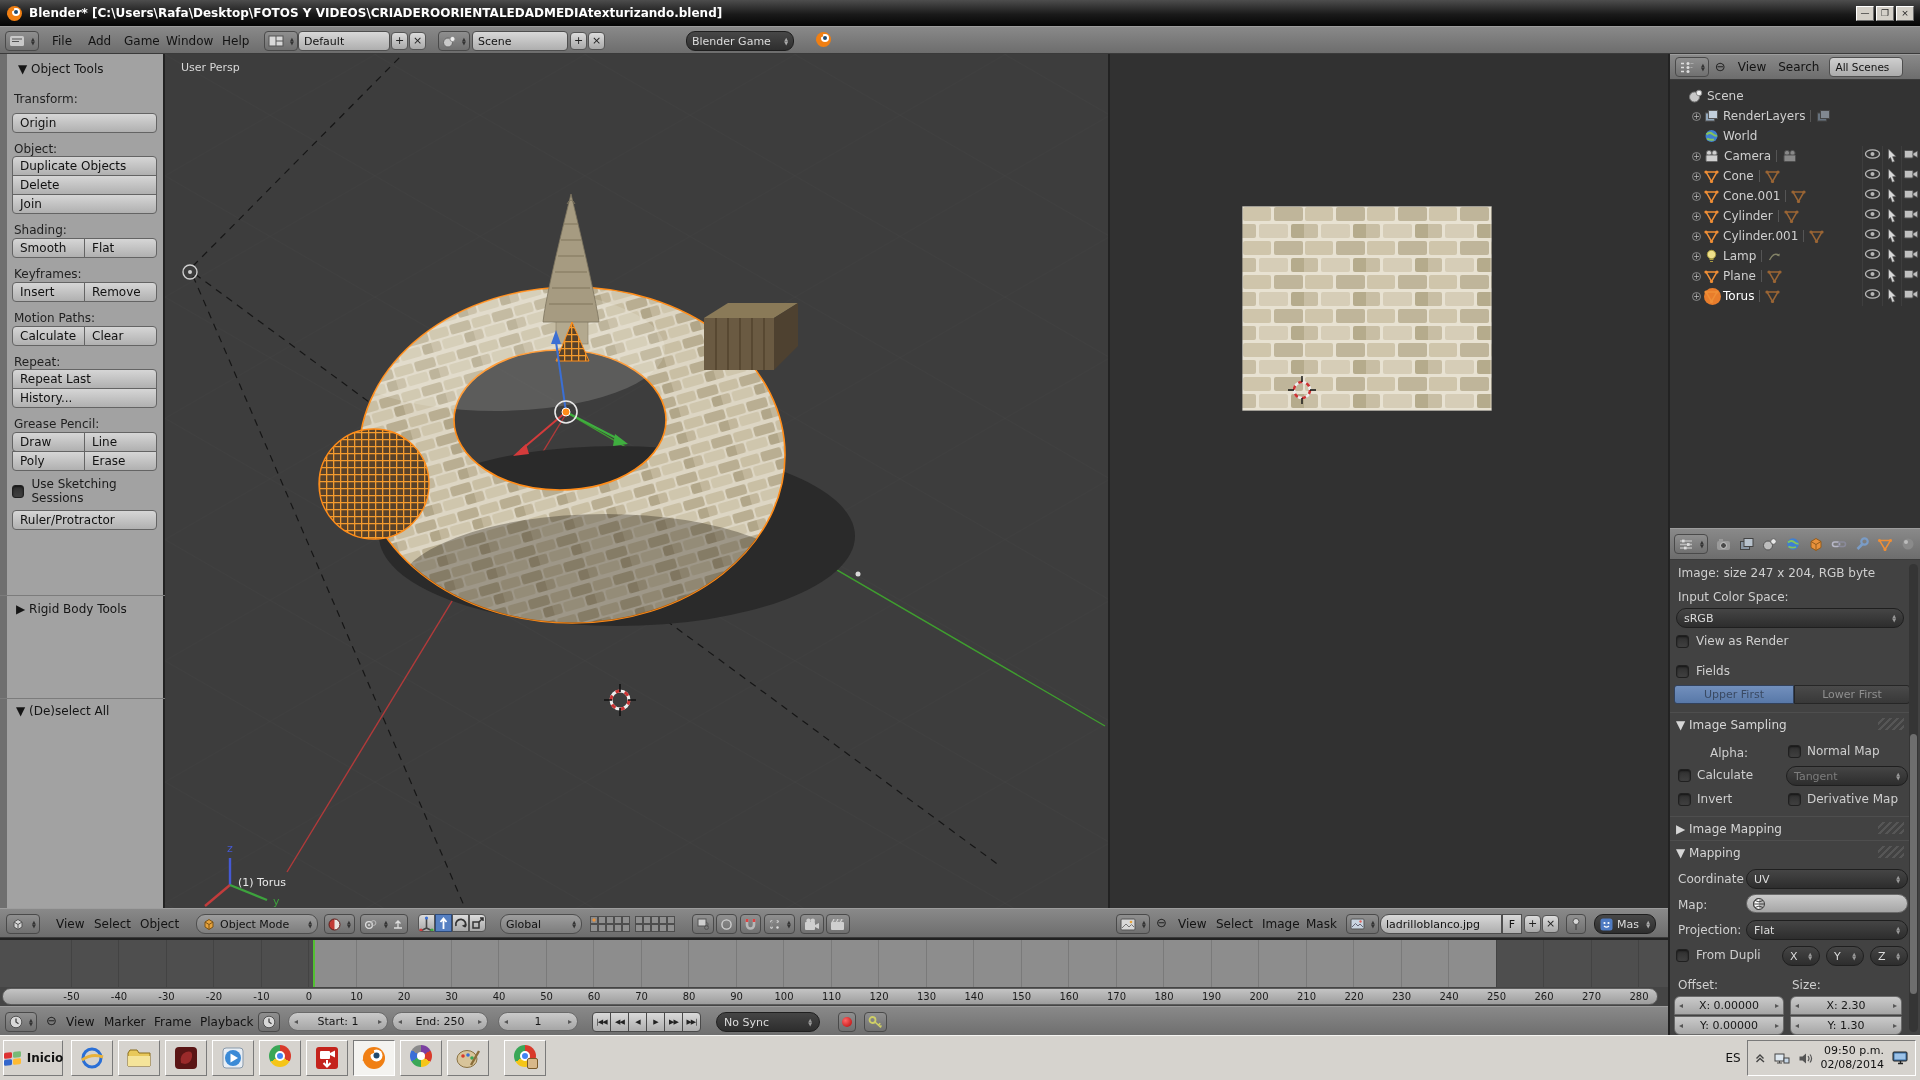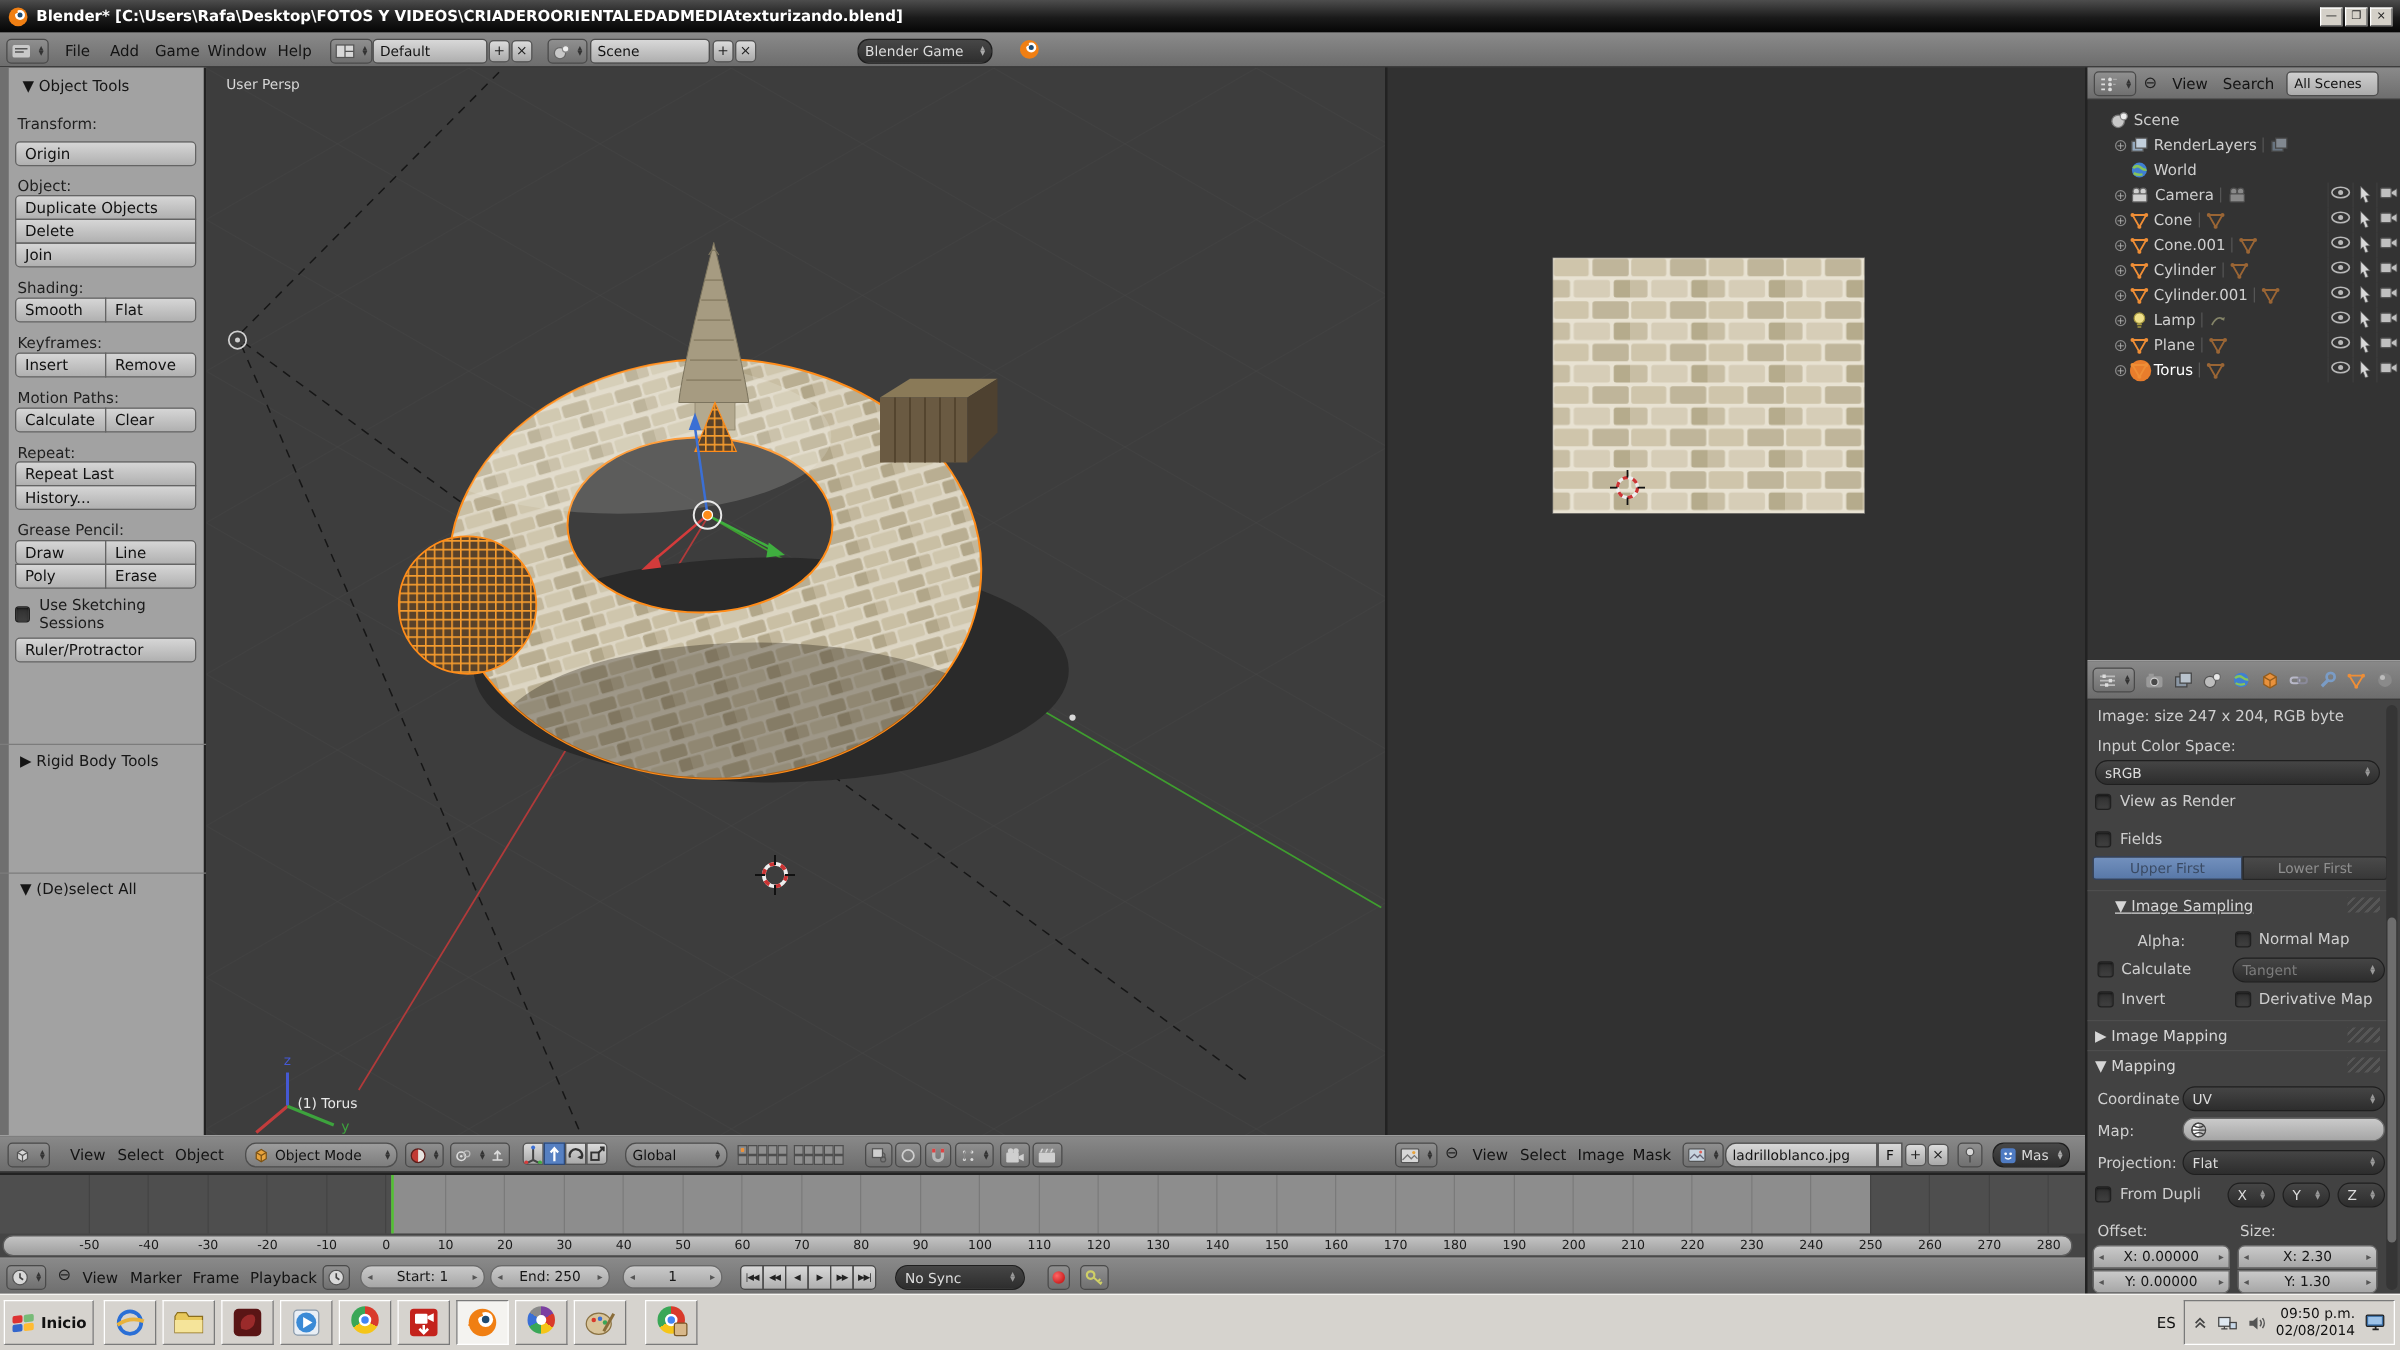--- a/index.html
+++ b/index.html
@@ -1062,21 +1062,21 @@
       <span class="cb"></span>
       <span>Fields</span>
     </div>
     <div class="tgl tglblue" style="left:4px;top:157px;width:120px;border-radius:3px 0 0 3px;">
         <span>Upper First</span>
       </div>
     <div class="tgl tglgray" style="left:124px;top:157px;width:116px;border-radius:0 3px 3px 0;">
         <span>Lower First</span>
       </div>
     <div style="position:absolute;left:0;top:184px;width:240px;height:1px;background:#4e4e4e;"></div>
-    <div class="phdr" style="left:22px;top:190px;text-decoration:underline;">▼ <span>Image Sampling</span></div>
+    <div class="phdr" style="left:6px;top:190px;">▼ <span>Image Sampling</span></div>
     <div class="stripes" style="right:16px;top:190px;"></div>
     <div class="lbl" style="left:8px;top:218px;margin-left:32px;">Alpha:</div>
     <div class="lbl" style="left:118px;top:216px;display:flex;align-items:center;gap:6px;">
       <span class="cb"></span>
       <span>Normal Map</span>
     </div>
     <div class="lbl" style="left:8px;top:240px;display:flex;align-items:center;gap:6px;">
       <span class="cb"></span>
       <span>Calculate</span>
     </div>
@@ -1296,21 +1296,21 @@
             <svg width="15" height="14" viewBox="0 0 15 14">
               <circle cx="4.5" cy="5" r="3" fill="none" stroke="#cfcf66" stroke-width="1.8"></circle>
               <path d="M7 7 l6 5.5 M10.5 10 l1.8 -1.8 M12 12 l1.5 -1.5" stroke="#cfcf66" stroke-width="1.6" fill="none"></path>
             </svg>
           </span>
         </div>
     </div>
   </div>
 
   <div class="abs taskbar">
-    <div class="tbbtn" style="width:72px;margin-left:3px;gap:4px;font-weight:bold;font-size:12px;color:#111;">
+    <div class="tbbtn" style="width:60px;margin-left:3px;gap:4px;font-weight:bold;font-size:12px;color:#111;">
       <span id="ic-winflag">
           <svg width="20" height="16" viewBox="0 0 20 16">
             <g transform="skewY(-6)">
               <rect x="1" y="3" width="8" height="6" rx="1.5" fill="#d33"></rect>
               <rect x="10" y="3" width="8" height="6" rx="1.5" fill="#7b7"></rect>
               <rect x="1" y="10" width="8" height="6" rx="1.5" fill="#36c"></rect>
               <rect x="10" y="10" width="8" height="6" rx="1.5" fill="#fb3"></rect>
             </g>
           </svg>
         </span>

